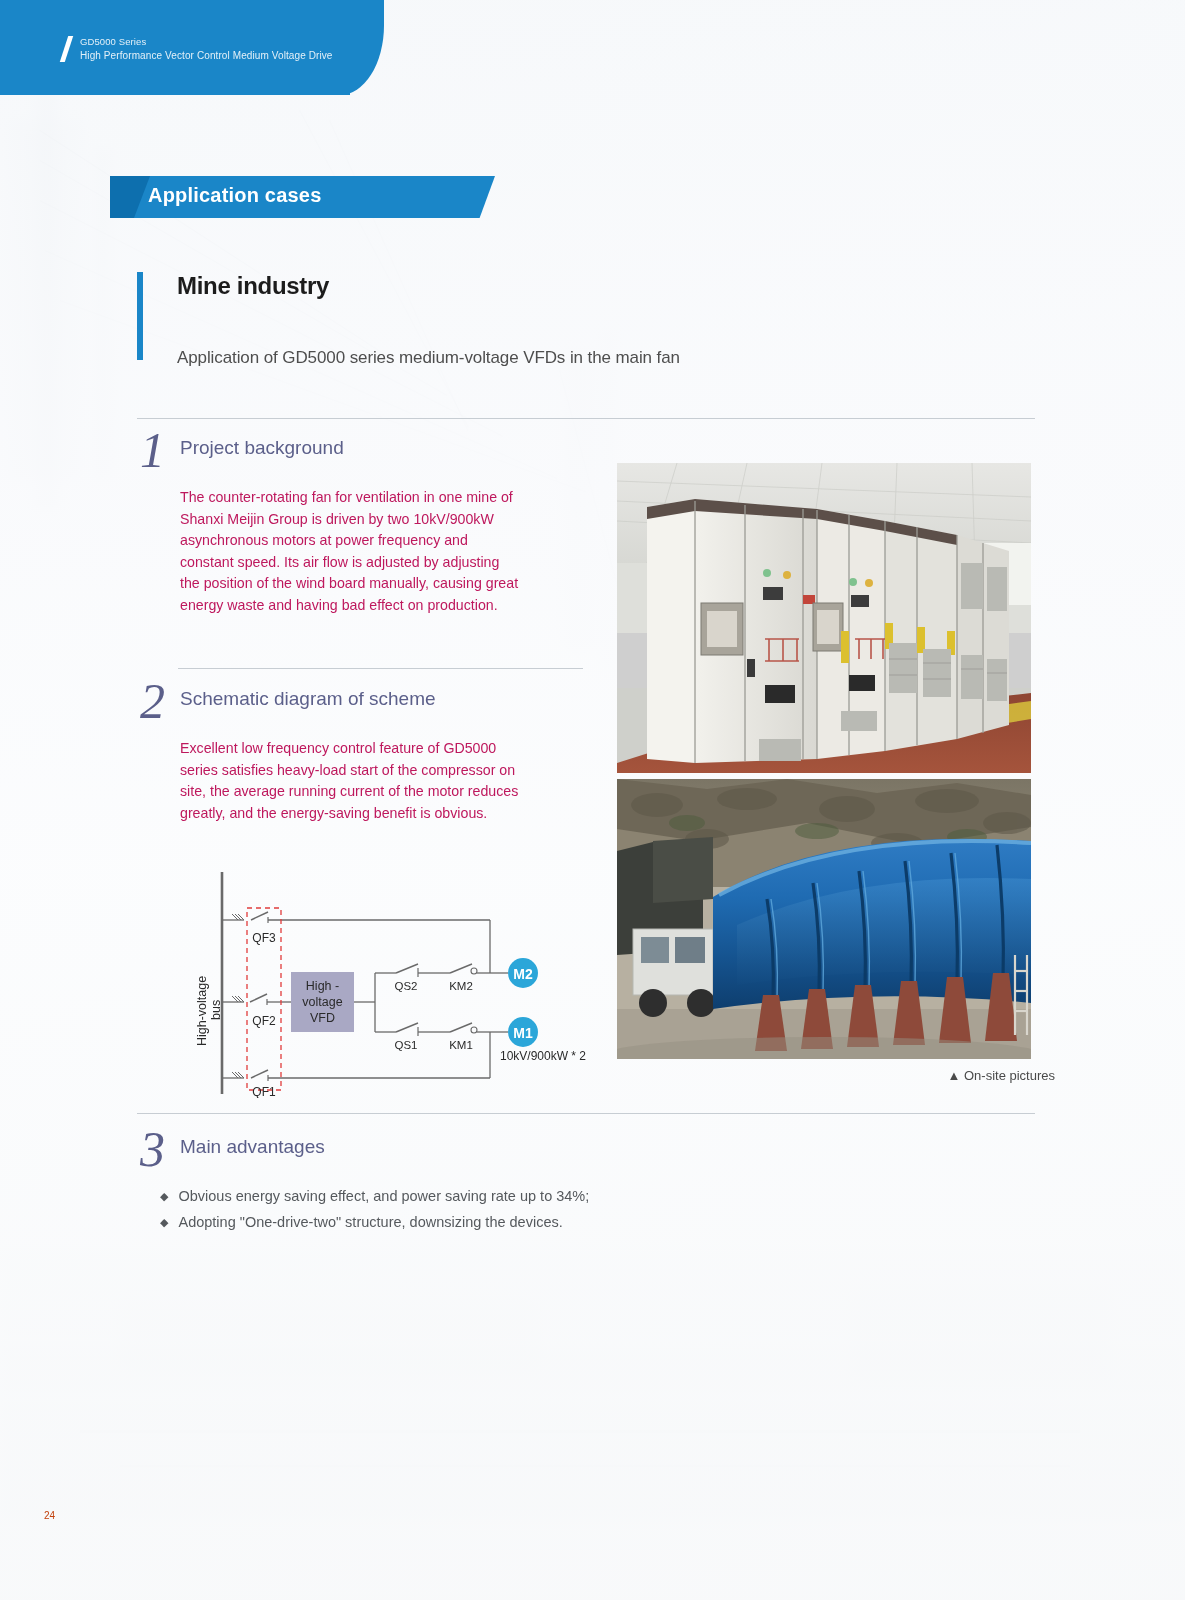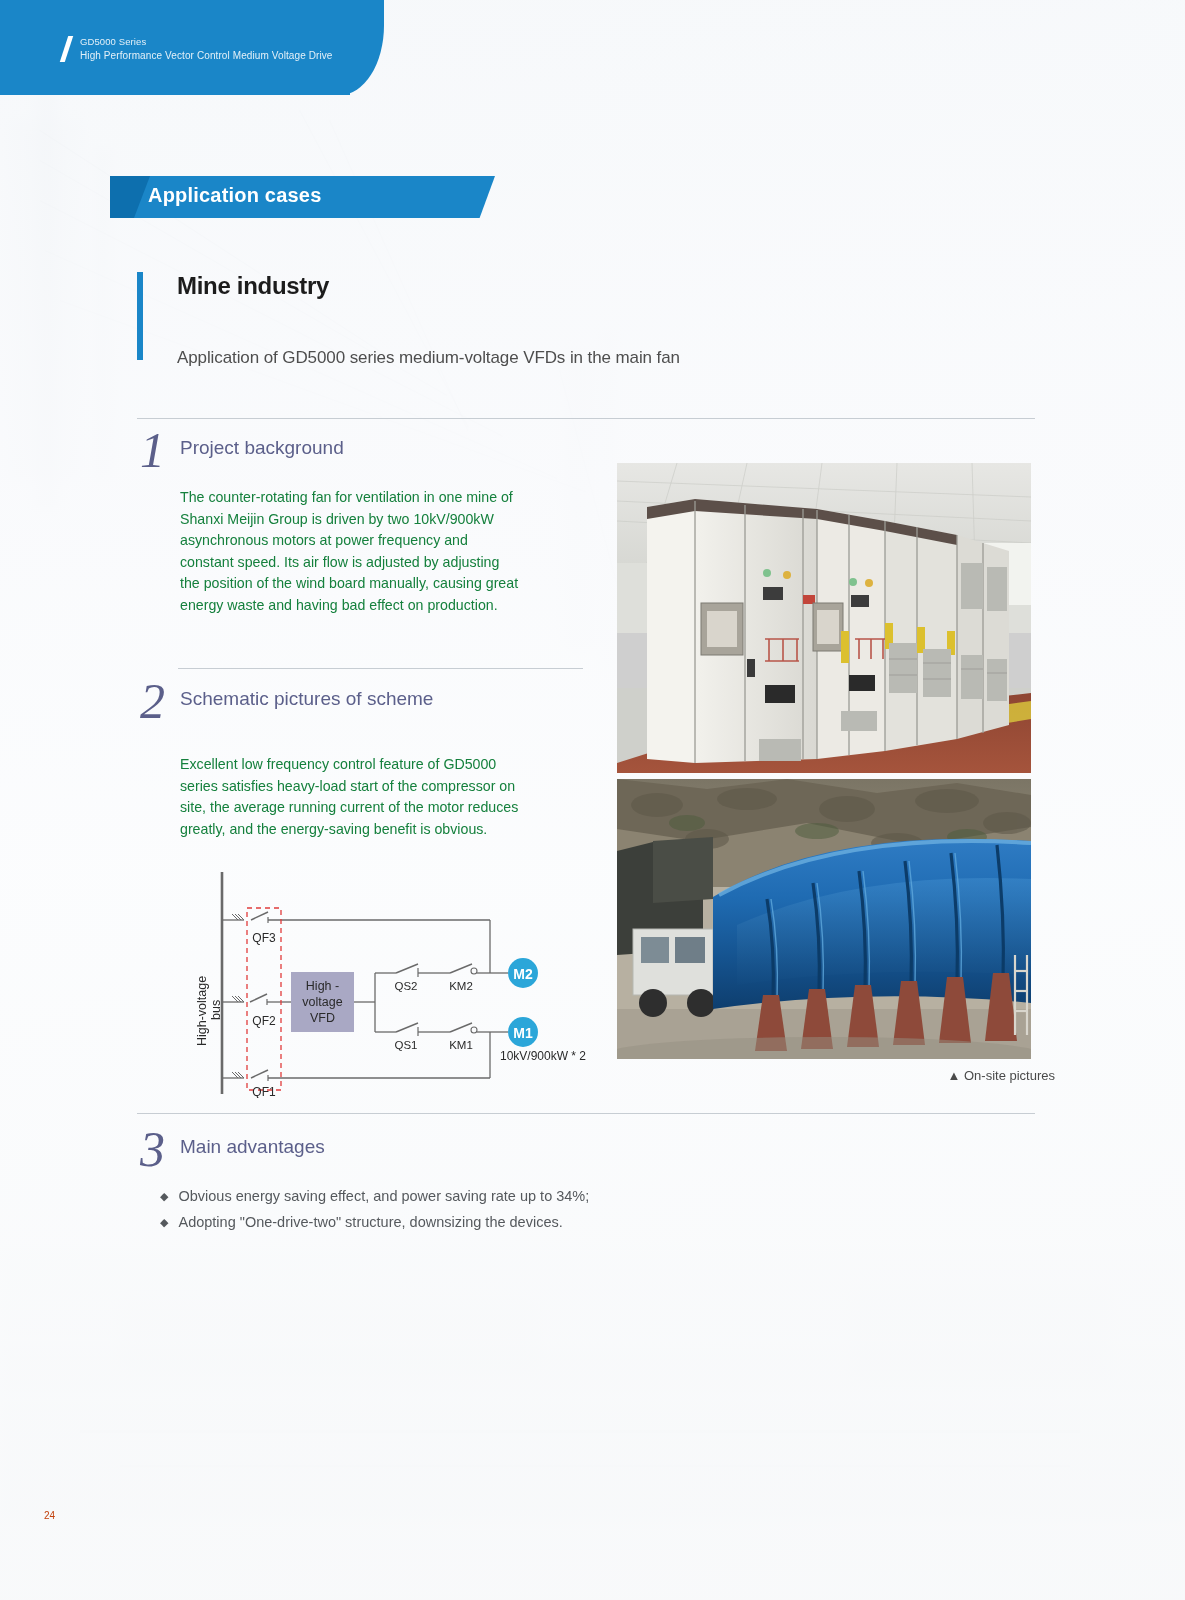--- a/index.html
+++ b/index.html
@@ -172,21 +172,21 @@
   .sec-title {
     position: absolute;
     font-size: 19px;
     color: #5b5f8a;
     white-space: nowrap;
   }
   .sec-body {
     position: absolute;
     font-size: 14.2px;
     line-height: 1.52;
-    color: #15803d;
+    color: #be185d;
     width: 340px;
   }
 
   
   #photo-top {
     position: absolute;
     left: 617px; top: 463px;
     width: 414px; height: 310px;
     z-index: 10;
     overflow: hidden;
@@ -304,22 +304,22 @@
 <div class="section-rule" style="left:137px; top:1113px; width:898px;"></div>
 
 <div class="sec" style="left:140px; top:425px; width:470px;">
   <div class="sec-num">1</div>
   <div class="sec-title" style="left:40px; top:12px;">Project background</div>
   <div class="sec-body" style="left:40px; top:62px;">The counter-rotating fan for ventilation in one mine of Shanxi Meijin Group is driven by two 10kV/900kW asynchronous motors at power frequency and constant speed. Its air flow is adjusted by adjusting the position of the wind board manually, causing great energy waste and having bad effect on production.</div>
 </div>
 
 <div class="sec" style="left:140px; top:676px; width:470px;">
   <div class="sec-num">2</div>
-  <div class="sec-title" style="left:40px; top:12px;">Schematic pictures of scheme</div>
-  <div class="sec-body" style="left:40px; top:62px;margin-top:16px;">Excellent low frequency control feature of GD5000 series satisfies heavy-load start of the compressor on site, the average running current of the motor reduces greatly, and the energy-saving benefit is obvious.</div>
+  <div class="sec-title" style="left:40px; top:12px;">Schematic diagram of scheme</div>
+  <div class="sec-body" style="left:40px; top:62px;">Excellent low frequency control feature of GD5000 series satisfies heavy-load start of the compressor on site, the average running current of the motor reduces greatly, and the energy-saving benefit is obvious.</div>
 </div>
 
 <div id="schematic">
   <svg width="420" height="230" viewBox="0 0 420 230" xmlns="http://www.w3.org/2000/svg">
 
     <line x1="44" y1="4" x2="44" y2="226" stroke="#6a6a6a" stroke-width="2.6"></line>
 
     <line x1="44" y1="52" x2="66" y2="52" stroke="#6a6a6a" stroke-width="1.3"></line>
     <line x1="54" y1="46" x2="60" y2="52" stroke="#6a6a6a" stroke-width="1"></line>
     <line x1="57" y1="46" x2="63" y2="52" stroke="#6a6a6a" stroke-width="1"></line>

